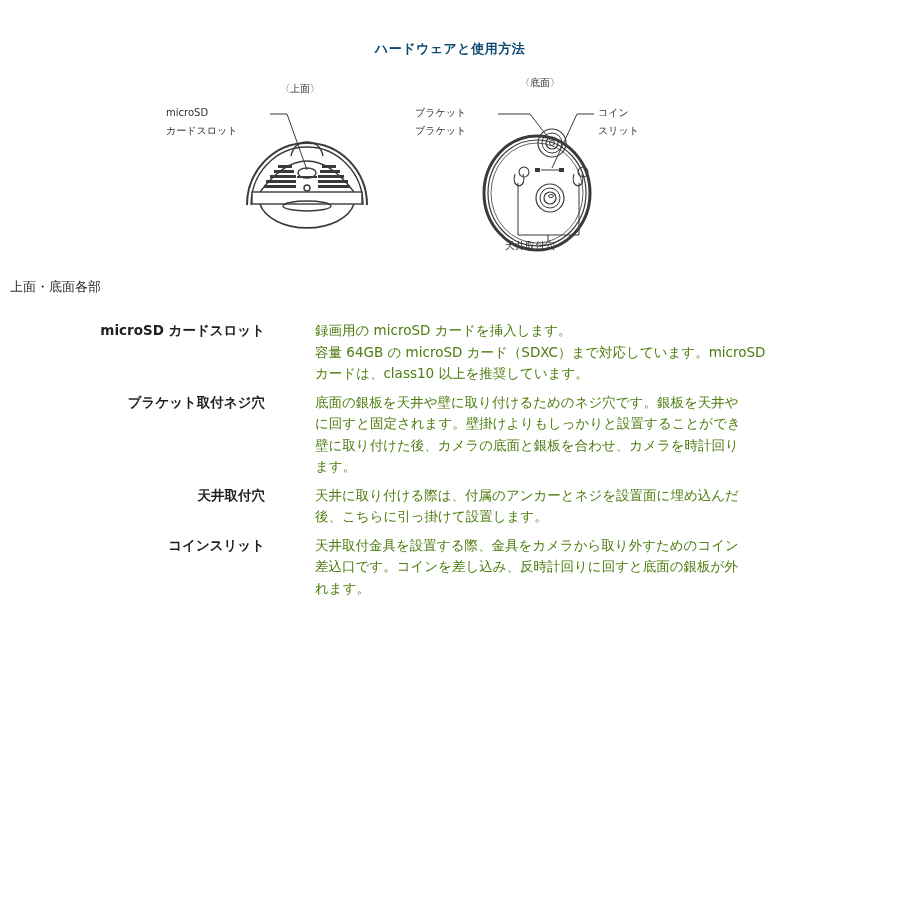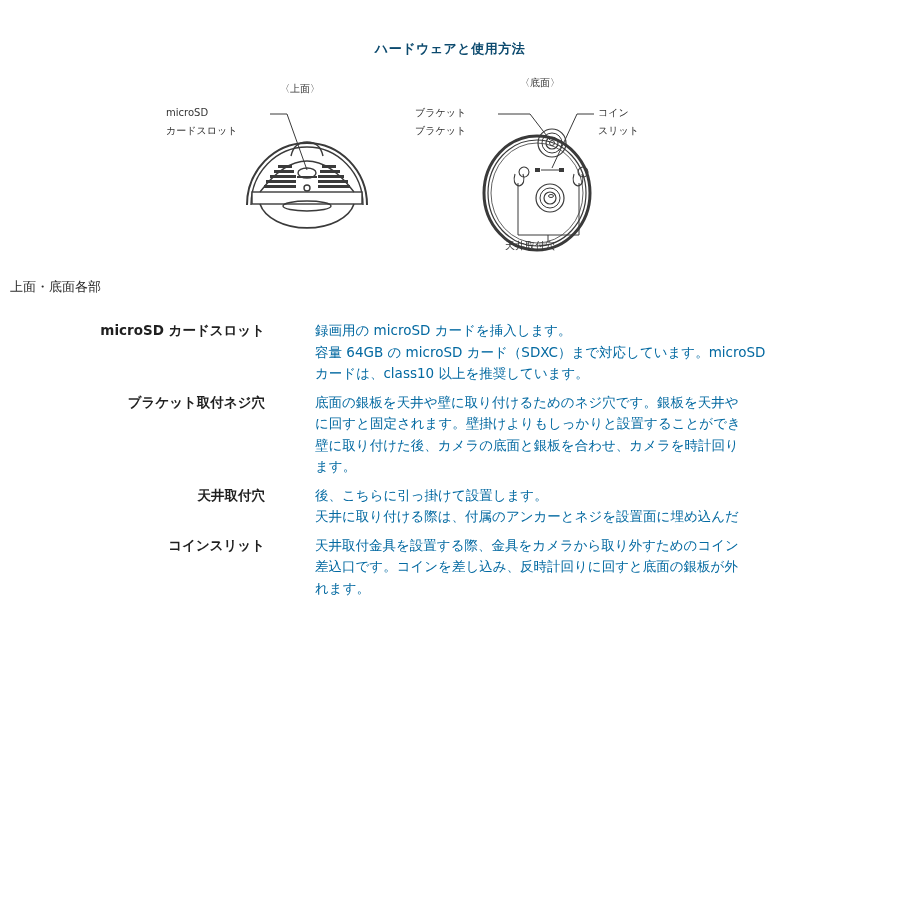--- a/index.html
+++ b/index.html
@@ -20,21 +20,21 @@
     position: absolute; top: 278px; left: 0; width: 900px; text-align: left;
     font-size: 13px; color: #2a2a2a; padding-left: 10px; box-sizing: border-box;
   }
   .specs { position: absolute; top: 320px; left: 0; width: 720px; }
   .spec-row { position: relative; display: flex; margin-bottom: 7px; }
   .spec-term {
     width: 265px; text-align: right; font-weight: bold; font-size: 13.5px;
     line-height: 21.5px; color: #1f1f1f; flex: none;
   }
   .spec-desc {
-    margin-left: 50px; width: 475px; font-size: 13.5px; line-height: 21.5px; color: #0369a1;
+    margin-left: 50px; width: 475px; font-size: 13.5px; line-height: 21.5px; color: #4d7c0f;
   }
   .spec-desc .line { display: block; white-space: nowrap; }
   svg { position: absolute; top: 0; left: 0; overflow: visible; }
 </style>
 </head>
 <body>
 
 <div class="title">ハードウェアと使用方法</div>
 
 <div class="figure">
@@ -135,22 +135,22 @@
     <div class="spec-desc">
       <span class="line">底面の銀板を天井や壁に取り付けるためのネジ穴です。銀板を天井や</span>
       <span class="line">に回すと固定されます。壁掛けよりもしっかりと設置することができ</span>
       <span class="line">壁に取り付けた後、カメラの底面と銀板を合わせ、カメラを時計回り</span>
       <span class="line">ます。</span>
     </div>
   </div>
   <div class="spec-row">
     <div class="spec-term">天井取付穴</div>
     <div class="spec-desc">
+      <span class="line">天井に取り付ける際は、付属のアンカーとネジを設置面に埋め込んだ</span>
       <span class="line">後、こちらに引っ掛けて設置します。</span>
-      <span class="line">天井に取り付ける際は、付属のアンカーとネジを設置面に埋め込んだ</span>
     </div>
   </div>
   <div class="spec-row">
     <div class="spec-term">コインスリット</div>
     <div class="spec-desc">
       <span class="line">天井取付金具を設置する際、金具をカメラから取り外すためのコイン</span>
       <span class="line">差込口です。コインを差し込み、反時計回りに回すと底面の銀板が外</span>
       <span class="line">れます。</span>
     </div>
   </div>

